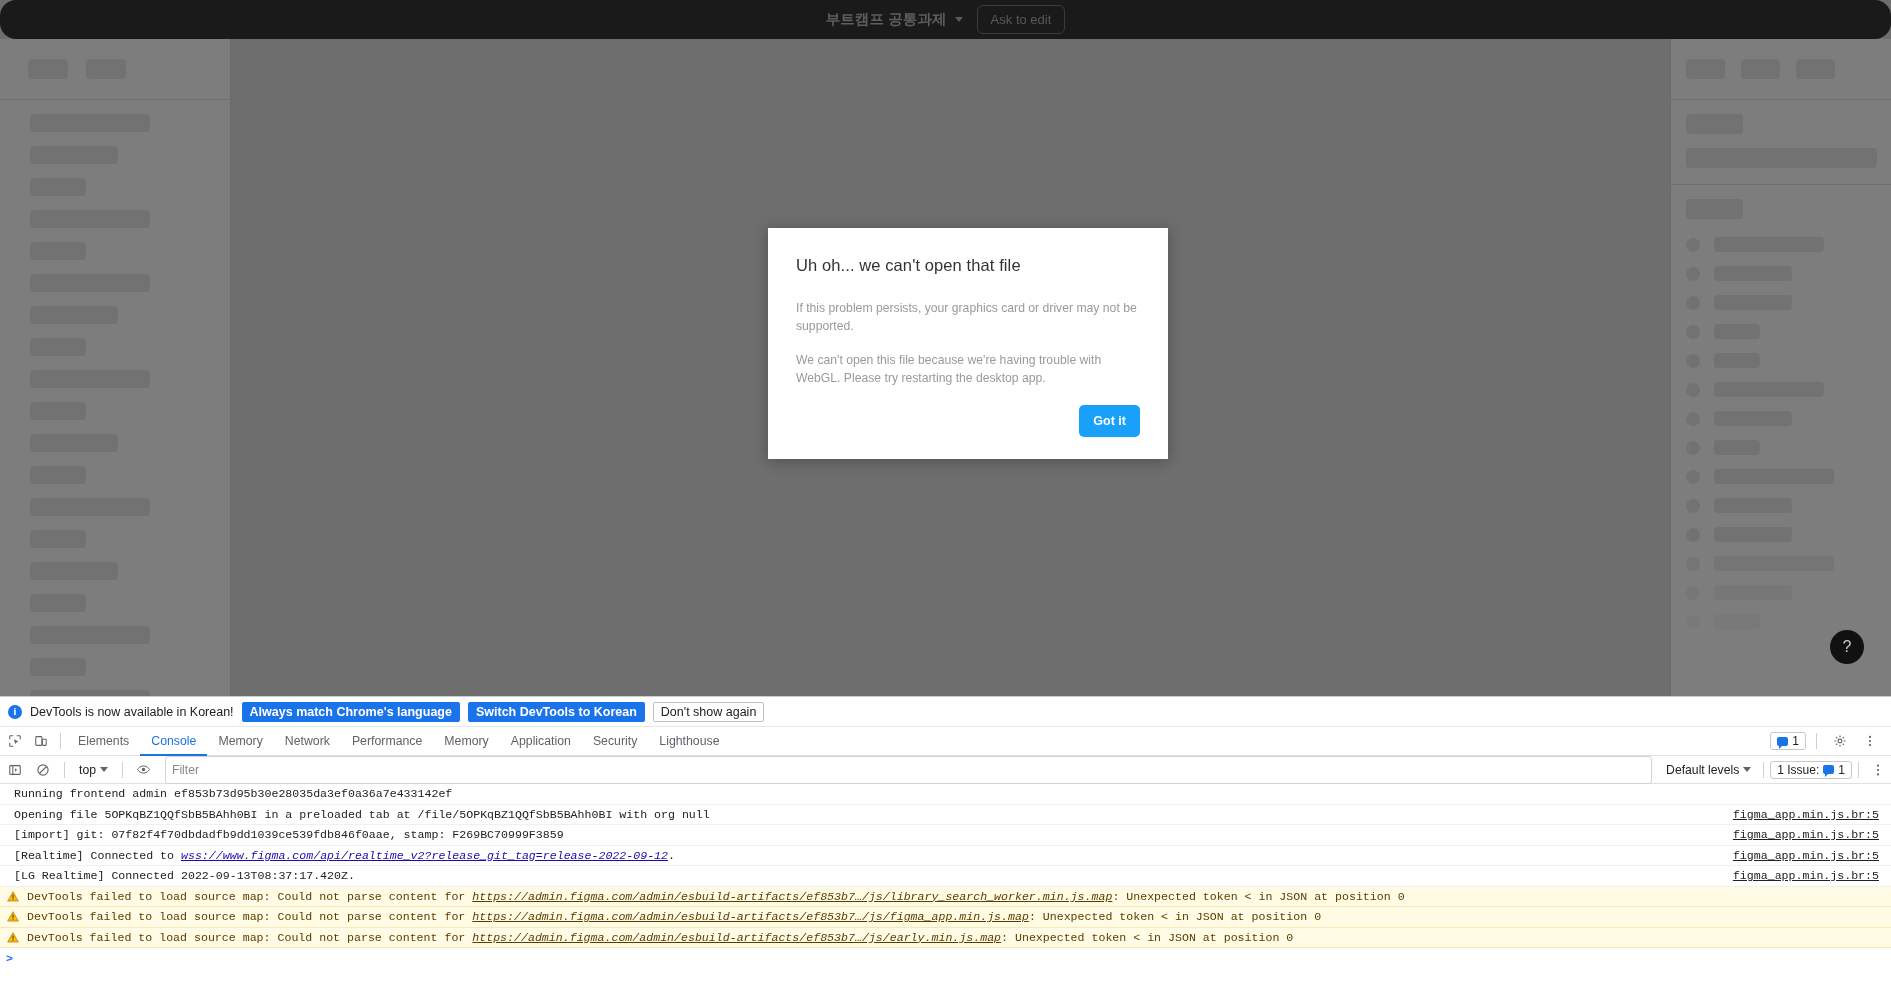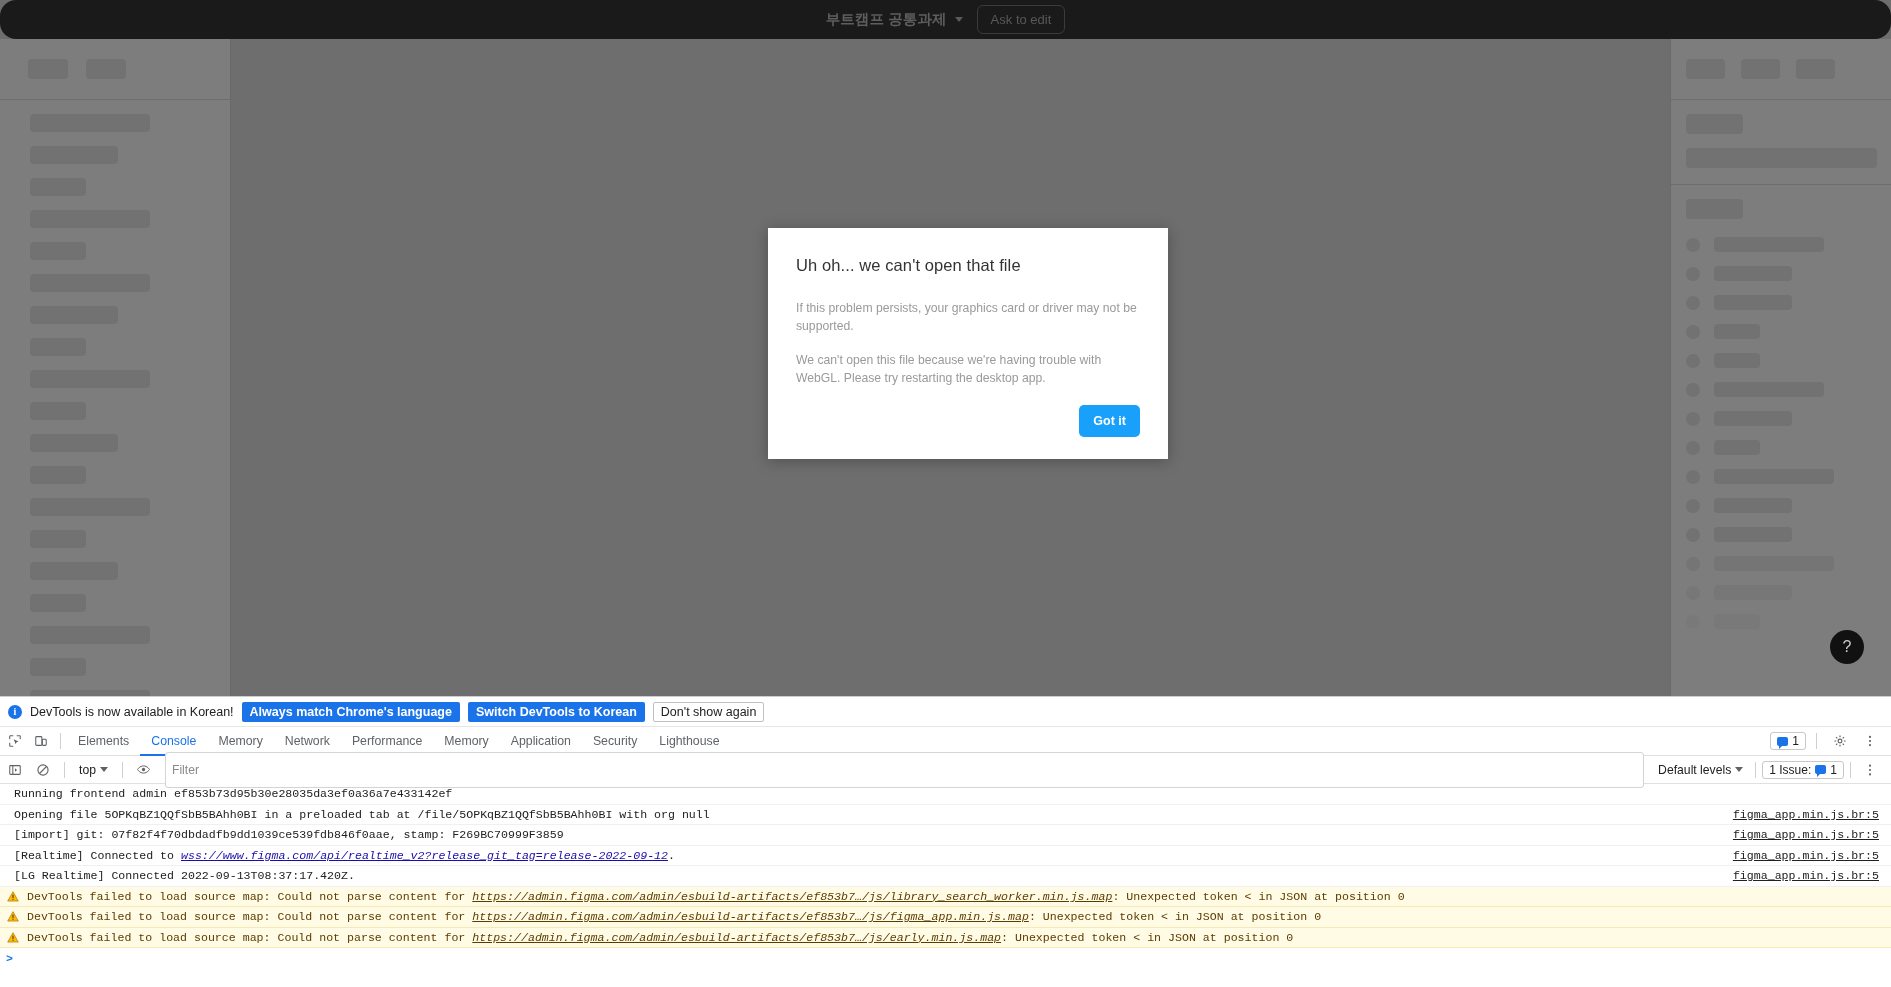--- a/index.html
+++ b/index.html
@@ -190,27 +190,27 @@
   }
   .levels-sel {
     font-size: 12.2px; color: #202124; cursor: pointer;
     display: flex; align-items: center; gap: 4px; padding: 0 6px;
   }
   .tri-down {
     width: 0; height: 0; border-left: 4px solid transparent;
     border-right: 4px solid transparent; border-top: 5px solid #5f6368;
   }
   .filter-input {
-    flex: 1; height: 19px; margin: 8px 6px;
+    flex: 1; height: 28px; margin: 8px 6px;
     border: 1px solid #d4d4d4; border-radius: 3px;
-    font-size: 12.2px; padding: 17px 6px; color: #202124;
+    font-size: 12.2px; padding: 0 6px; color: #202124;
     font-family: "Liberation Sans", sans-serif; outline: none;
   }
   .filter-input::placeholder { color: #8a8a8a; }
-  .fb-right { display: flex; align-items: center; padding-right: 8px; }
+  .fb-right { display: flex; align-items: center; }
 
   
   .console-list { font-family: "Liberation Mono", monospace; font-size: 11.6px; }
   .crow {
     display: flex; align-items: center; min-height: 20.5px;
     border-bottom: 1px solid #f0f0f0; padding-left: 6px;
     color: #202124;
   }
   .crow.warn { background: #fffbe5; border-bottom-color: #f5e9b5; color: #5c3c00; }
   .crow .ctext { flex: 1; padding-left: 8px; white-space: nowrap; overflow: hidden; }

